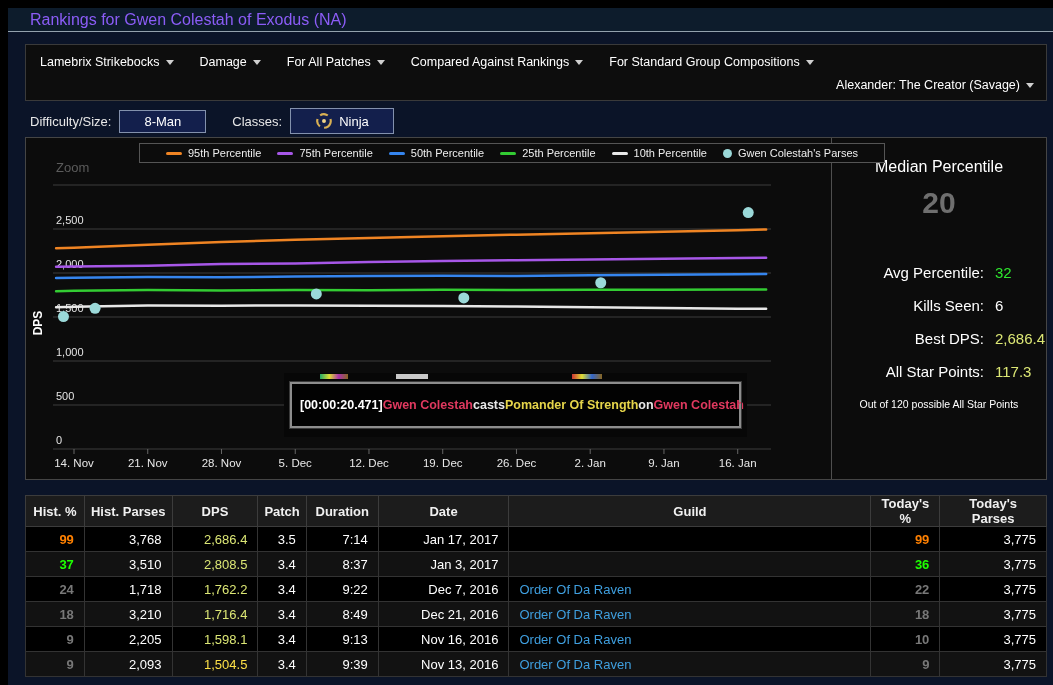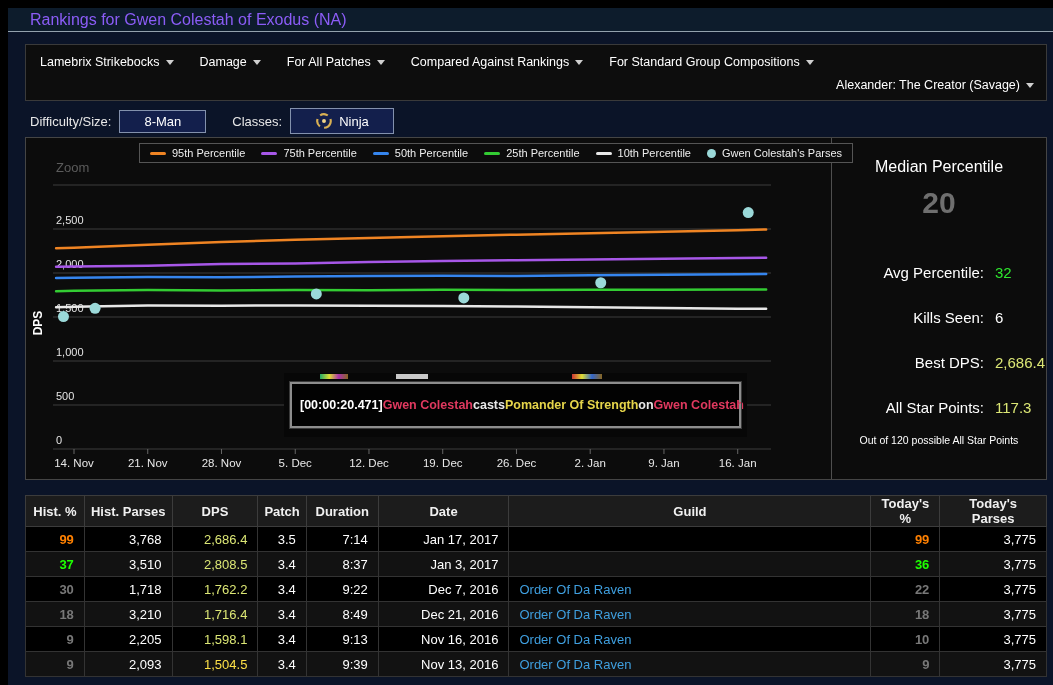--- a/index.html
+++ b/index.html
@@ -20,30 +20,30 @@
   
   .filters { position:absolute; left:0; top:95px; width:100%; height:36px; display:flex; align-items:center; padding-left:22px; font-size:13px; }
   .pill { background:#131f4c; border:1px solid #8391ad; padding:3px 24px; color:#fff; display:flex; align-items:center; gap:6px; margin-left:8px; cursor:pointer; }
   .flabel { color:#e8e8e8; }
   .flabel.second { margin-left:26px; }
 
   
   .panel { position:absolute; left:17px; top:129px; width:1022px; height:343px; background:#0c0c0c; border:1px solid #454545; }
   #chart-svg { position:absolute; left:0; top:0; }
   .zoom-label { position:absolute; left:30px; top:22px; color:#5c5c5c; font-size:13px; }
-  .legend { position:absolute; left:113px; top:5px; border:1px solid #555; background:#0c0c0c; display:flex; align-items:center; gap:16px; padding:3px 10px; font-size:11px; color:#eee; z-index:3; }
+  .legend { position:absolute; left:113px; top:5px; border:1px solid #555; background:#0c0c0c; display:flex; align-items:center; gap:16px; padding:3px 26px; font-size:11px; color:#eee; z-index:3; }
   .legend-item { display:flex; align-items:center; gap:6px; cursor:pointer; }
   .legend-line { width:16px; height:3px; border-radius:2px; }
   .legend-dot { width:9px; height:9px; border-radius:50%; }
 
   
   .stats { position:absolute; right:0; top:0; width:215px; height:341px; border-left:1px solid #4f4f4f; padding-top:20px; background:#0c0c0c; }
   .median-title { text-align:center; font-size:16px; color:#fff; }
   .median-value { text-align:center; font-size:30px; font-weight:bold; color:#6f6f6f; margin-top:10px; }
-  .stat-rows { margin-top:44px; display:flex; flex-direction:column; gap:28px; }
+  .stat-rows { margin-top:44px; display:flex; flex-direction:column; gap:16px; }
   .stat-row { display:flex; font-size:15px; align-items:baseline; }
   .stat-label { flex:0 0 152px; text-align:right; color:#fff; }
   .stat-value { margin-left:11px; }
   .footnote { text-align:center; font-size:10.5px; margin-top:18px; color:#fff; }
 
   
   .log-tooltip { position:absolute; left:258px; top:235px; width:463px; height:64px; background:#070707; z-index:5; }
   .speck { position:absolute; top:1px; height:5px; }
   .speck1 { left:36px; width:28px; background:linear-gradient(90deg,#2a6,#dd3,#a3a,#862); }
   .speck2 { left:112px; width:32px; background:#c8c8c8; }
@@ -267,21 +267,21 @@
         <td class="num">3,510</td>
         <td class="num"><span class="guild-link" style="color: rgb(220, 231, 117);">2,808.5</span></td>
         <td class="num">3.4</td>
         <td class="num">8:37</td>
         <td class="num">Jan 3, 2017</td>
         <td><span></span></td>
         <td class="pct" style="color: rgb(30, 255, 0);">36</td>
         <td class="num">3,775</td>
       </tr>
       <tr>
-        <td class="pct" style="color: rgb(120, 120, 120);">30</td>
+        <td class="pct" style="color: rgb(120, 120, 120);">24</td>
         <td class="num">1,718</td>
         <td class="num"><span class="guild-link" style="color: rgb(220, 231, 117);">1,762.2</span></td>
         <td class="num">3.4</td>
         <td class="num">9:22</td>
         <td class="num">Dec 7, 2016</td>
         <td><span class="guild-link" style="color: rgb(63, 159, 223);">Order Of Da Raven</span></td>
         <td class="pct" style="color: rgb(120, 120, 120);">22</td>
         <td class="num">3,775</td>
       </tr>
       <tr class="even">

